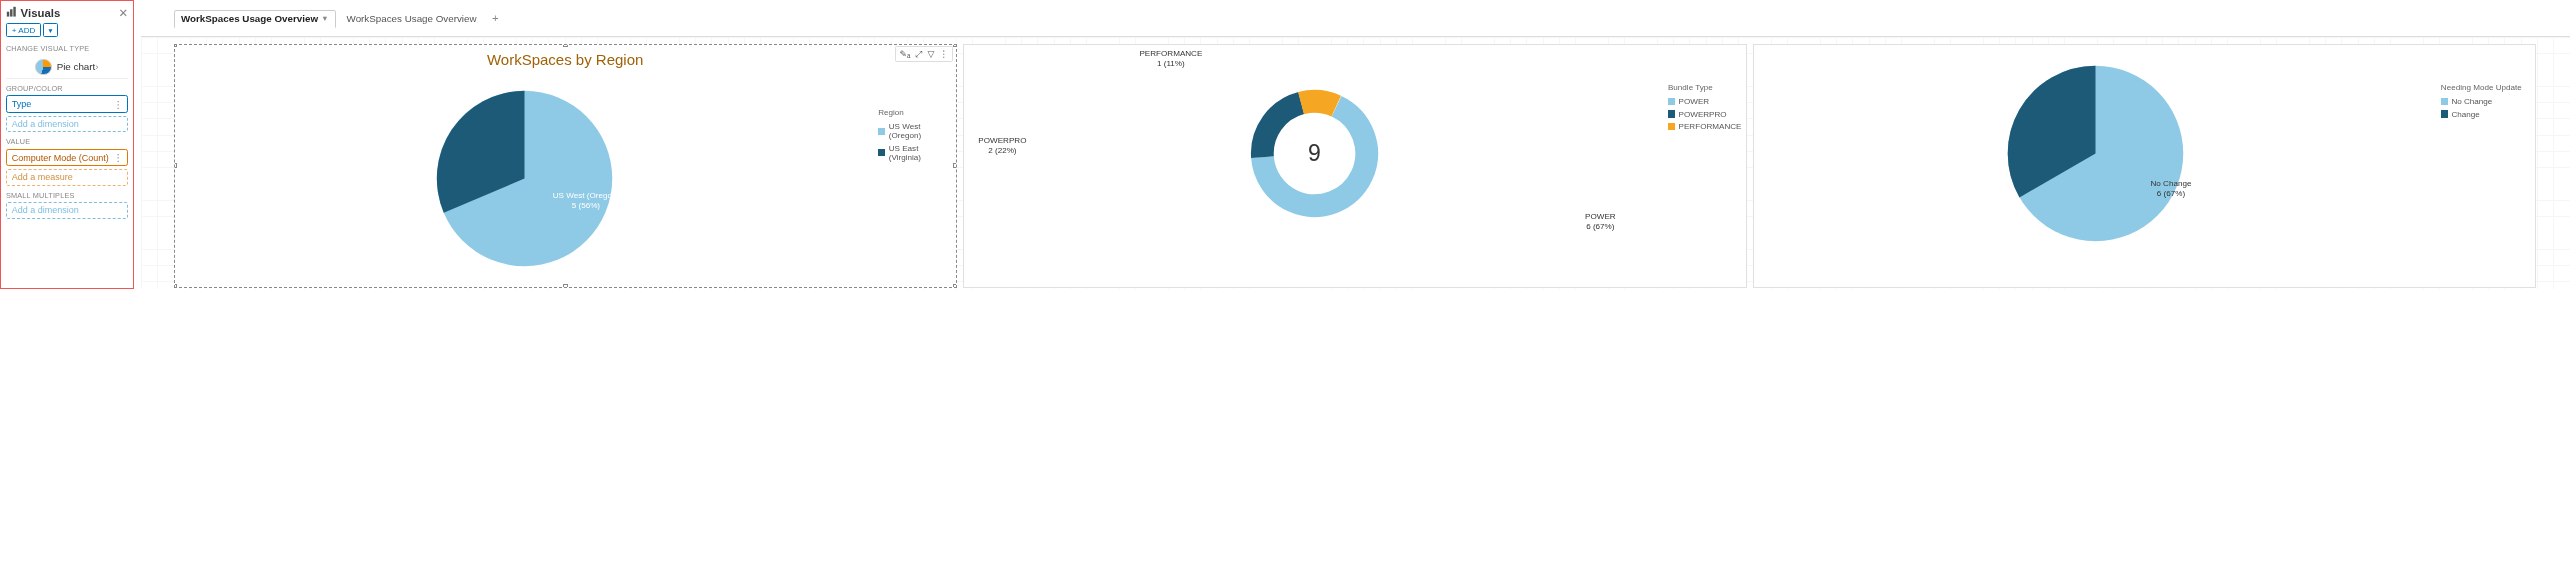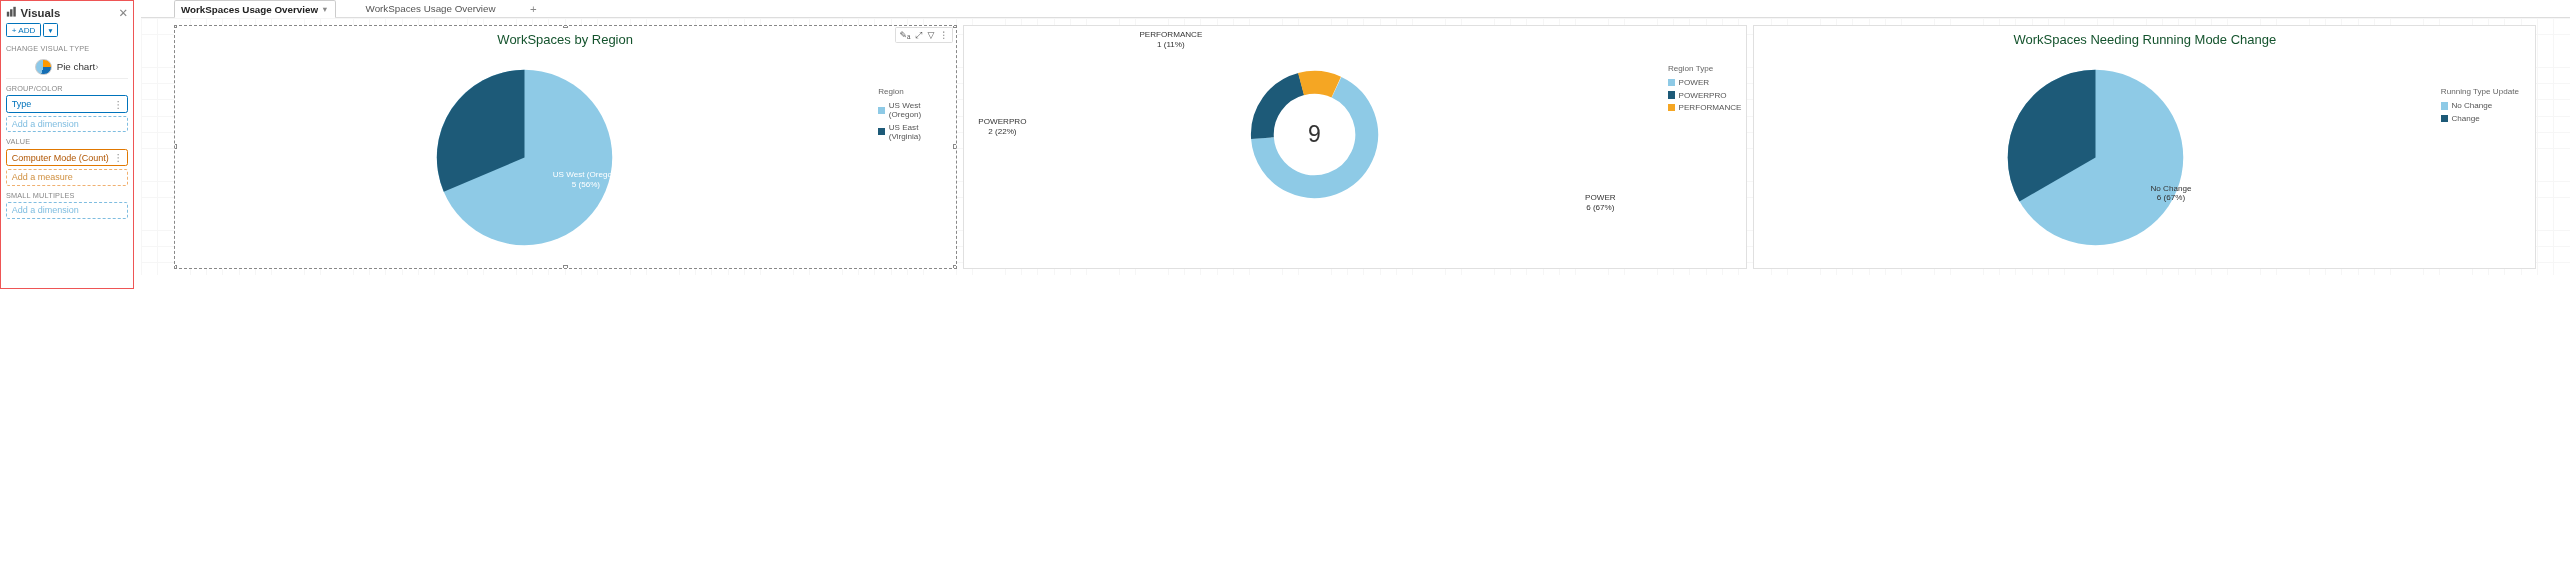--- a/index.html
+++ b/index.html
@@ -17,30 +17,30 @@
 .visual-type-left { display: flex; align-items: center; gap: 4.9px; }
 .pie-icon-circle { width: 16.3px; height: 16.3px; border-radius: 50%; background: conic-gradient(#f90 0 25%, #146eb4 25% 55%, #8cc8e8 55% 100%); border: 0.8px solid #ccc; }
 .chev { color: #888; font-size: 9.8px; }
 .field-pill { border-radius: 2.4px; padding: 2.4px 4.9px; font-size: 9px; margin-bottom: 2.4px; display: flex; justify-content: space-between; align-items: center; }
 .pill-blue { border: 0.8px solid #0073bb; color: #0073bb; background: #fff; }
 .pill-blue-dash { border: 0.8px dashed #7fbde0; color: #7fbde0; }
 .pill-orange { border: 0.8px solid #e07700; color: #b05500; background: #fff; }
 .pill-orange-dash { border: 0.8px dashed #f0b070; color: #d09040; }
 .pill-dots { color: #888; font-size: 9.8px; letter-spacing: -0.8px; }
 .main { flex: 1; padding: 0 6.5px; background: #fff; }
-.tabs { display: flex; align-items: center; gap: 23px; border-bottom: 0.8px solid #ddd; height: 18px; padding-left: 33px; }
+.tabs { display: flex; align-items: center; gap: 4px; border-bottom: 0.8px solid #ddd; height: 37px; padding-left: 33px; }
 .tab { padding: 2.4px 6.5px; font-size: 9.8px; color: #555; cursor: pointer; display: flex; align-items: center; gap: 3.3px; }
 .tab.active { font-weight: 600; color: #222; border: 0.8px solid #ccc; border-bottom: 0.8px solid #fff; border-radius: 2.4px 2.4px 0 0; background: #fff; position: relative; bottom: -0.8px; }
 .tab-plus { color: #888; padding: 0 4.9px; cursor: pointer; font-size: 11.4px; }
 .canvas { display: flex; gap: 6.5px; padding: 6.5px 33px; background: repeating-linear-gradient(to right, #f6f6f6 0 0.8px, transparent 0.8px 16.3px), repeating-linear-gradient(to bottom, #f6f6f6 0 0.8px, transparent 0.8px 16.3px); }
 .viz { flex: 1; background: #fff; border: 0.8px solid #e0e0e0; position: relative; height: 244px; overflow: hidden;}
 .viz.selected { border: 0.8px dashed #888; }
 .viz-toolbar { position: absolute; top: 1.6px; right: 3.3px; display: flex; gap: 4.9px; background: #fff; border: 0.8px solid #ddd; padding: 1.6px 3.3px; border-radius: 1.6px; font-size: 9px; color: #555; }
 .viz-toolbar span { cursor: pointer; }
-.viz-title { text-align: center; font-size: 13px; color: #14532d; padding: 6.5px 0 1.6px; }
+.viz-title { text-align: center; font-size: 15px; color: #a16207; padding: 6.5px 0 1.6px; }
 .viz-body { display: flex; height: calc(100% - 24.4px); }
 .chart-area { flex: 1; display: flex; align-items: center; justify-content: center; position: relative; }
 .legend { width: 81px; padding: 4.9px 3.3px; font-size: 8.1px; margin-top: 34px; }
 .legend-title { color: #666; margin-bottom: 4.9px; }
 .legend-item { display: flex; align-items: center; gap: 3.3px; margin-bottom: 3.3px; color: #555; }
 .swatch { width: 7.3px; height: 7.3px; flex-shrink: 0; }
 .slice-label { position: absolute; font-size: 8.1px; text-align: center; line-height: 1.2; }
 .slice-label.light { color: #fff; }
 .slice-label.dark { color: #333; }
 .donut-center { position: absolute; font-size: 23px; color: #333; }
@@ -150,50 +150,49 @@
               <circle r="32" cx="50" cy="50" fill="none" stroke="#8ecae6" stroke-width="14" stroke-dasharray="134.4 201" transform="rotate(-65 50 50)"></circle>
               <circle r="32" cx="50" cy="50" fill="none" stroke="#1d5a78" stroke-width="14" stroke-dasharray="44.2 201" transform="rotate(176 50 50)"></circle>
               <circle r="32" cx="50" cy="50" fill="none" stroke="#f5a623" stroke-width="14" stroke-dasharray="22.1 201" transform="rotate(255 50 50)"></circle>
             </svg>
             <div class="donut-center">9</div>
             <div class="slice-label dark" style="right:7%;bottom:14%">POWER<br>6 (67%)</div>
             <div class="slice-label dark" style="left:2%;top:42%">POWERPRO<br>2 (22%)</div>
             <div class="slice-label dark" style="left:25%;top:2%">PERFORMANCE<br>1 (11%)</div>
           </div>
           <div class="legend">
-            <div class="legend-title">Region Type</div>
+            <div class="legend-title">Bundle Type</div>
             <div class="legend-item">
                 <span class="swatch" style="background:#8ecae6"></span>
                 <span>POWER</span>
               </div>
             <div class="legend-item">
                 <span class="swatch" style="background:#1d5a78"></span>
                 <span>POWERPRO</span>
               </div>
             <div class="legend-item">
                 <span class="swatch" style="background:#f5a623"></span>
                 <span>PERFORMANCE</span>
               </div>
           </div>
         </div>
       </div>
 
       <div class="viz">
-        <div class="viz-title">WorkSpaces Needing Running Mode Change</div>
         <div class="viz-body">
           <div class="chart-area">
             <svg width="195" height="195" viewBox="0 0 100 100">
               <circle r="45" cx="50" cy="50" fill="#8ecae6"></circle>
               <path d="M50 50 L50 5 A45 45 0 0 0 11 72.5 Z" fill="#1d5a78"></path>
             </svg>
             <div class="slice-label light" style="left:21%;top:34%">Change<br>3 (33%)</div>
             <div class="slice-label dark" style="left:58%;top:62%">No Change<br>6 (67%)</div>
           </div>
           <div class="legend" style="width:98px">
-            <div class="legend-title">Running Type Update</div>
+            <div class="legend-title">Needing Mode Update</div>
             <div class="legend-item">
                 <span class="swatch" style="background:#8ecae6"></span>
                 <span>No Change</span>
               </div>
             <div class="legend-item">
                 <span class="swatch" style="background:#1d5a78"></span>
                 <span>Change</span>
               </div>
           </div>
         </div>

